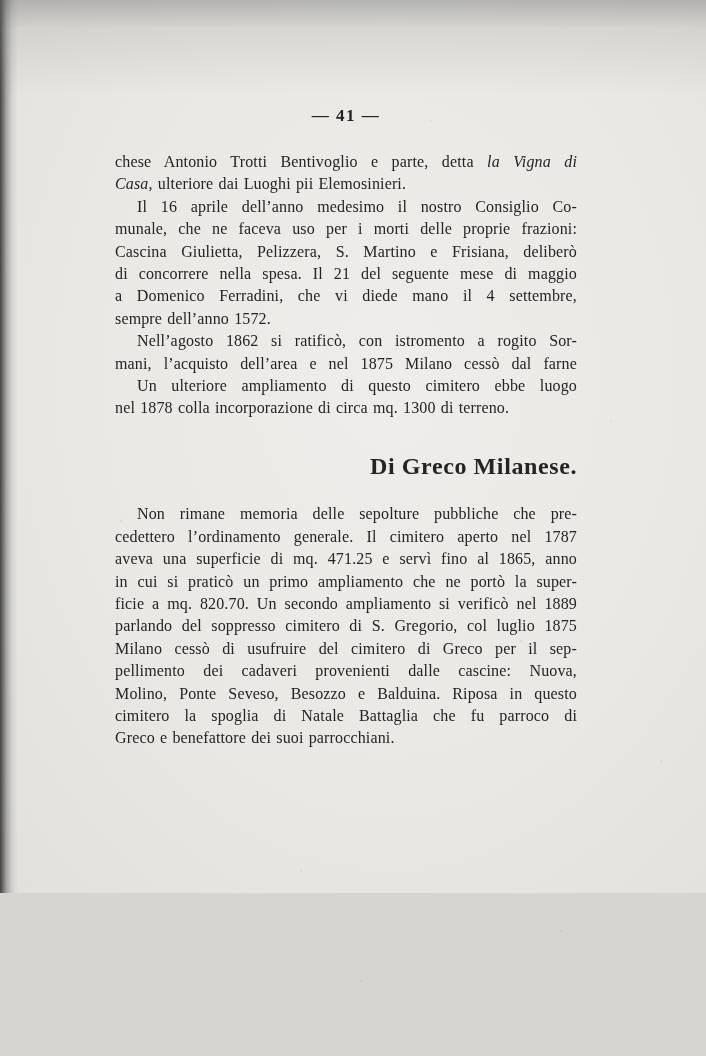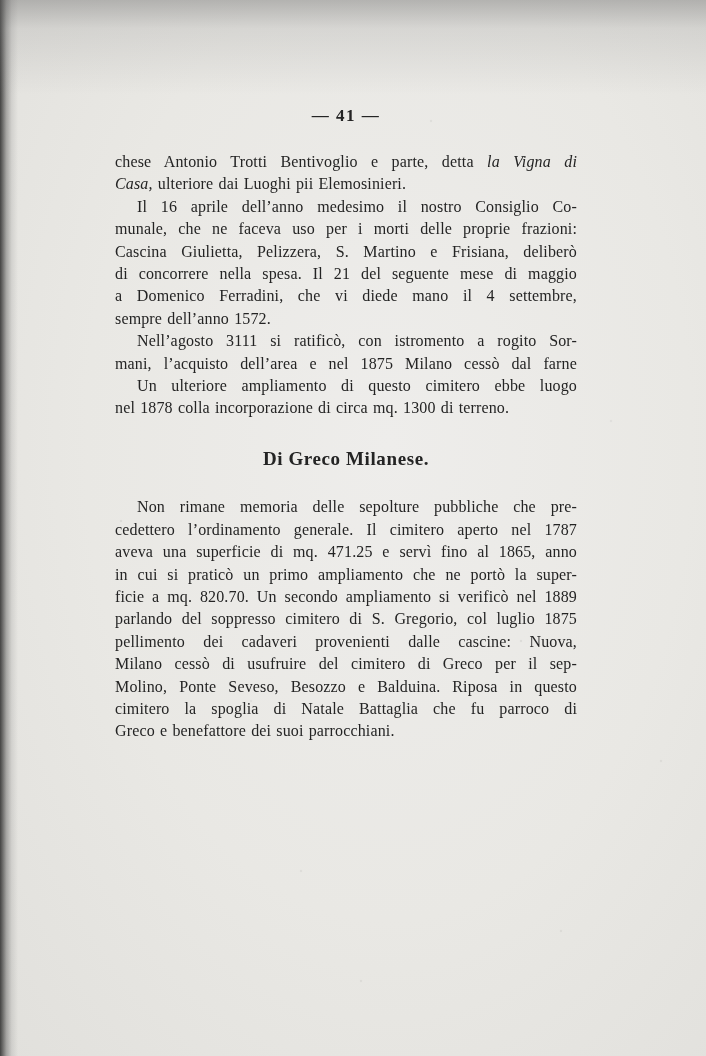--- a/index.html
+++ b/index.html
@@ -5,21 +5,21 @@
   :root{
     --paper:#e9e8e4;
     --ink:#242424;
   }
   html,body{margin:0;padding:0;}
   body{
     width:706px;height:1056px;overflow:hidden;
     background:#d6d5d1;
   }
   .page{
-    position:relative;width:706px;height:1056px;
+    position:relative;width:706px;height:893px;
     background:
       radial-gradient(ellipse at 55% 42%, #eeedeb 0%, var(--paper) 55%, #e1e0dc 100%);
     font-family:"Liberation Serif", serif;
     color:var(--ink);
   }
   .edge-left{
     position:absolute;left:0;top:0;bottom:0;width:18px;
     background:linear-gradient(to right,
       rgba(22,22,22,0.78) 0px,
       rgba(60,60,60,0.38) 35%,
@@ -65,22 +65,22 @@
   .line{
     text-align:justify;
     text-align-last:justify;
     letter-spacing:0.15px;
     word-spacing:1px;
   }
   .line.last{text-align-last:left;}
   .line.indent{text-indent:22px;}
   .it{font-style:italic;}
   .heading{
-    text-align:center;font-weight:bold;font-size:19px;
-    margin:28px 0 26px 0;
+    text-align:right;font-weight:bold;font-size:24px;
+    margin:35px 0 26px 0;
     letter-spacing:0.6px;
   }
 </style>
 </head>
 <body>
 
 <div class="page">
   <div class="edge-left"></div>
   <div class="edge-top"></div>
   <div class="noise"></div>
@@ -89,30 +89,30 @@
 
   <div class="text-body" id="text-body">
       <div class="line"><span>chese Antonio Trotti Bentivoglio e parte, detta </span><span class="it">la Vigna di</span></div>
       <div class="line last"><span class="it">Casa,</span><span> ulteriore dai Luoghi pii Elemosinieri.</span></div>
       <div class="line indent"><span>Il 16 aprile dell’anno medesimo il nostro Consiglio Co-</span></div>
       <div class="line"><span>munale, che ne faceva uso per i morti delle proprie frazioni:</span></div>
       <div class="line"><span>Cascina Giulietta, Pelizzera, S. Martino e Frisiana, deliberò</span></div>
       <div class="line"><span>di concorrere nella spesa. Il 21 del seguente mese di maggio</span></div>
       <div class="line"><span>a Domenico Ferradini, che vi diede mano il 4 settembre,</span></div>
       <div class="line last"><span>sempre dell’anno 1572.</span></div>
-      <div class="line indent"><span>Nell’agosto 3111 si ratificò, con istromento a rogito Sor-</span></div>
+      <div class="line indent"><span>Nell’agosto 1862 si ratificò, con istromento a rogito Sor-</span></div>
       <div class="line"><span>mani, l’acquisto dell’area e nel 1875 Milano cessò dal farne</span></div>
       <div class="line indent"><span>Un ulteriore ampliamento di questo cimitero ebbe luogo</span></div>
       <div class="line last"><span>nel 1878 colla incorporazione di circa mq. 1300 di terreno.</span></div>
       <div class="heading">Di Greco Milanese.</div>
       <div class="line indent"><span>Non rimane memoria delle sepolture pubbliche che pre-</span></div>
       <div class="line"><span>cedettero l’ordinamento generale. Il cimitero aperto nel 1787</span></div>
       <div class="line"><span>aveva una superficie di mq. 471.25 e servì fino al 1865, anno</span></div>
       <div class="line"><span>in cui si praticò un primo ampliamento che ne portò la super-</span></div>
       <div class="line"><span>ficie a mq. 820.70. Un secondo ampliamento si verificò nel 1889</span></div>
       <div class="line"><span>parlando del soppresso cimitero di S. Gregorio, col luglio 1875</span></div>
+      <div class="line"><span>Milano cessò di usufruire del cimitero di Greco per il sep-</span></div>
       <div class="line"><span>pellimento dei cadaveri provenienti dalle cascine: Nuova,</span></div>
-      <div class="line"><span>Milano cessò di usufruire del cimitero di Greco per il sep-</span></div>
       <div class="line"><span>Molino, Ponte Seveso, Besozzo e Balduina. Riposa in questo</span></div>
       <div class="line"><span>cimitero la spoglia di Natale Battaglia che fu parroco di</span></div>
       <div class="line last"><span>Greco e benefattore dei suoi parrocchiani.</span></div>
     </div>
 </div>
 
 </body></html>

